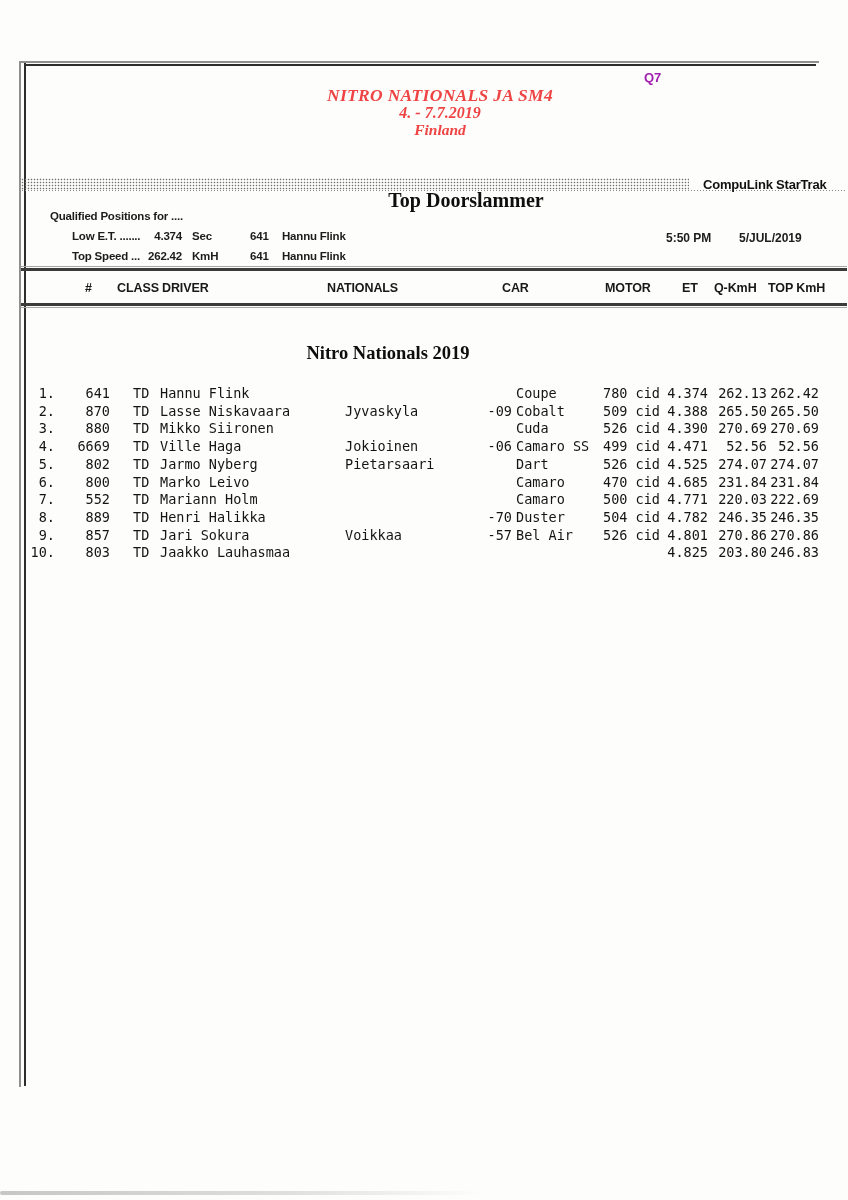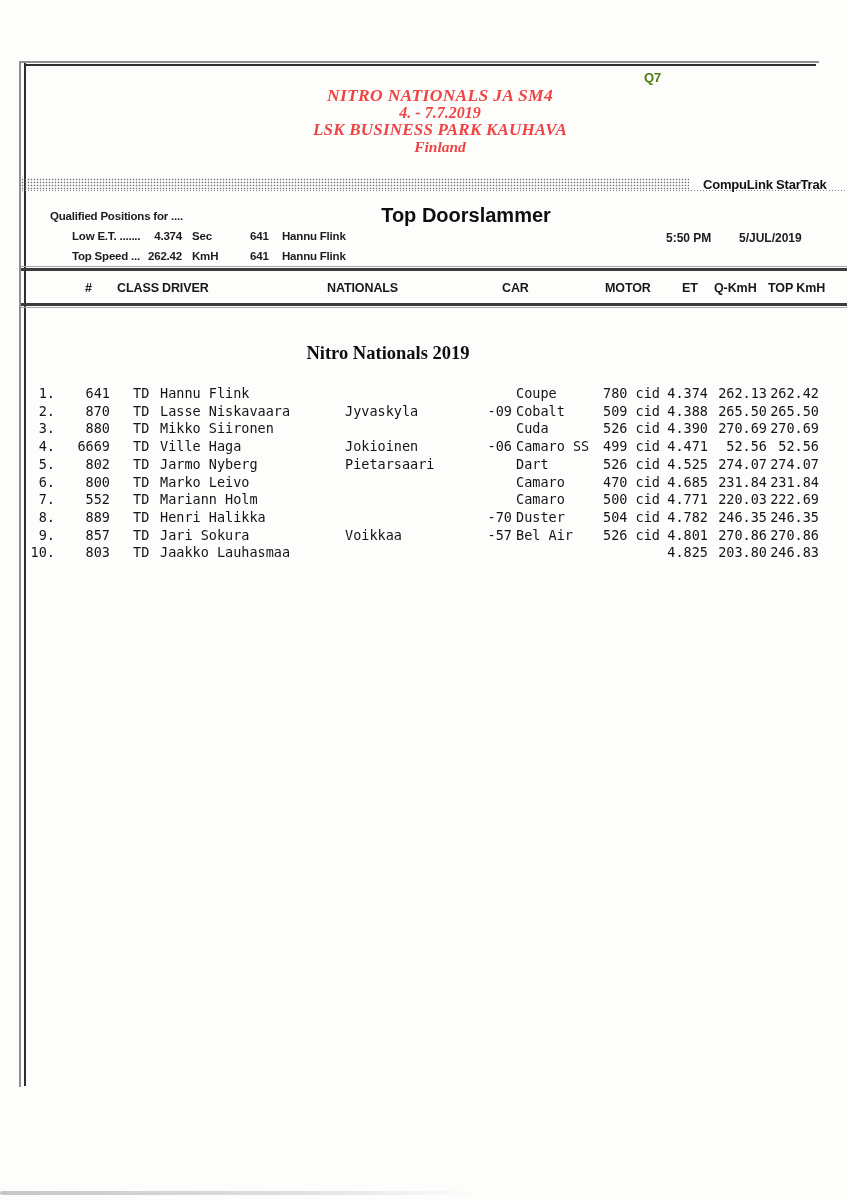--- a/index.html
+++ b/index.html
@@ -7,21 +7,21 @@
         font-family:"Liberation Sans",sans-serif;color:#1c1c1c;}
   .abs{position:absolute;}
   .sans{font-family:"Liberation Sans",sans-serif;}
 
   
   .b-left-outer{left:19px;top:61px;width:2px;height:1026px;background:#8f8f8f;}
   .b-left-inner{left:24px;top:63px;width:2px;height:1023px;background:#2e2e2e;}
   .b-top-outer{left:19px;top:61px;width:800px;height:2px;background:#8f8f8f;}
   .b-top-inner{left:24px;top:64px;width:792px;height:2px;background:#2e2e2e;}
 
-  .q7{left:644px;top:70px;font-size:13px;font-weight:600;color:#4d7c0f;}
+  .q7{left:644px;top:70px;font-size:13px;font-weight:600;color:#a21caf;}
 
   .headingblock{left:140px;top:87px;width:600px;text-align:center;
                 font-family:"Liberation Serif",serif;font-style:italic;font-weight:bold;color:#ef4444;}
   .h-line1{font-size:17.5px;line-height:17px;letter-spacing:.3px;}
   .h-line2{font-size:16px;line-height:17px;}
   .h-line3{font-size:17px;line-height:17px;letter-spacing:.2px;}
   .h-line4{font-size:15.5px;line-height:17px;}
 
   .dots{left:21px;top:178px;width:668px;height:12px;
         background-image:radial-gradient(circle,#6e6e6e 0.8px,rgba(0,0,0,0) 1.05px);
@@ -32,22 +32,22 @@
   .brand{left:703px;top:177px;font-size:13px;font-weight:700;color:#111;letter-spacing:-0.2px;}
 
   .qualtitle{left:50px;top:210px;font-size:11.5px;font-weight:600;letter-spacing:-0.2px;}
   .qrow{left:0;width:683px;height:14px;font-size:11.5px;font-weight:600;letter-spacing:-0.2px;}
   .qrow .ql{position:absolute;left:72px;}
   .qrow .qv{position:absolute;left:115px;width:67px;text-align:right;font-weight:700;}
   .qrow .qu{position:absolute;left:192px;font-weight:700;}
   .qrow .qn{position:absolute;left:250px;font-weight:700;}
   .qrow .qd{position:absolute;left:282px;}
 
-  .classtitle{left:363px;top:204px;width:206px;text-align:center;
-              font-family:Liberation Sans, sans-serif;font-weight:bold;font-size:20px;color:#0e0e0e;}
+  .classtitle{left:363px;top:189px;width:206px;text-align:center;
+              font-family:Liberation Serif, serif;font-weight:bold;font-size:20px;color:#0e0e0e;}
   .ptime{left:666px;top:231px;font-size:12px;font-weight:600;}
   .pdate{left:739px;top:231px;font-size:12px;font-weight:600;}
 
   .rule{left:21px;width:826px;}
   .rA1{top:266px;height:1px;background:#a8a8a8;}
   .rA2{top:268px;height:2.5px;background:#3b3b3b;}
   .rB1{top:303px;height:2.5px;background:#3b3b3b;}
   .rB2{top:307px;height:1px;background:#a8a8a8;}
 
   .thead{left:0;top:281px;width:848px;height:15px;font-size:12.5px;font-weight:700;
@@ -85,21 +85,20 @@
   <div class="abs b-top-outer"></div>
   <div class="abs b-top-inner"></div>
   <div class="abs b-left-outer"></div>
   <div class="abs b-left-inner"></div>
 
   <div class="abs q7 sans">Q7</div>
 
   <div class="abs headingblock">
     <div class="h-line1">NITRO NATIONALS JA SM4</div>
     <div class="h-line2">4. - 7.7.2019</div>
-    <div class="h-line3">LSK BUSINESS PARK KAUHAVA</div>
     <div class="h-line4">Finland</div>
   </div>
 
   <div class="abs dots"></div>
   <div class="abs dots-thin"></div>
   <div class="abs brand sans">CompuLink StarTrak</div>
 
   <div class="abs qualtitle sans">Qualified Positions for ....</div>
   <div class="abs qrow sans" style="top:230px">
     <span class="ql">Low E.T. .......</span>

